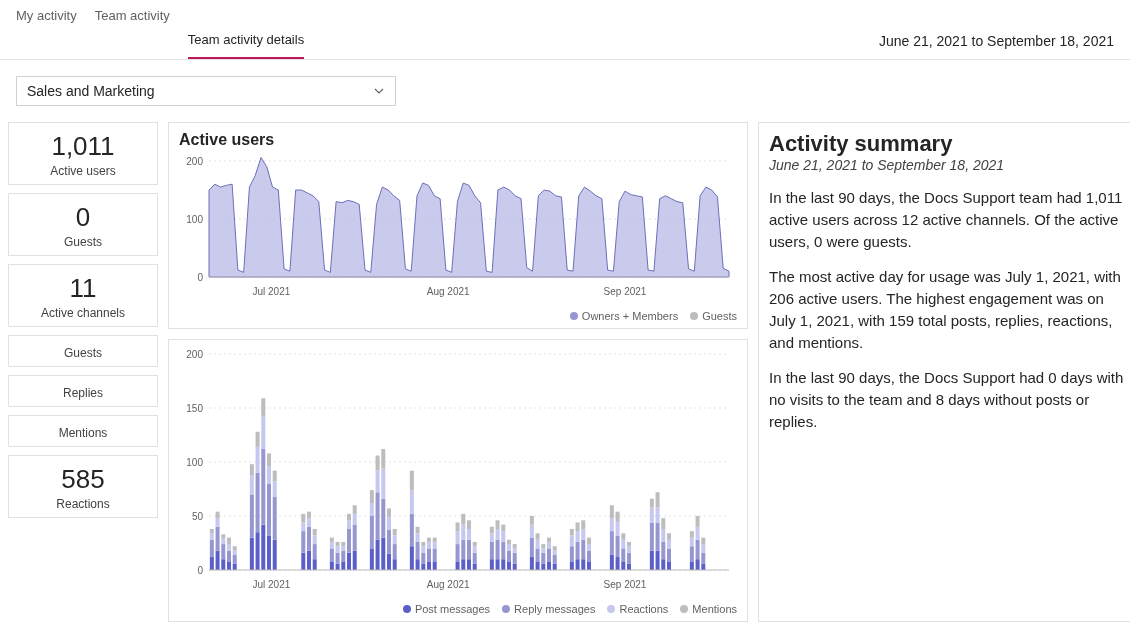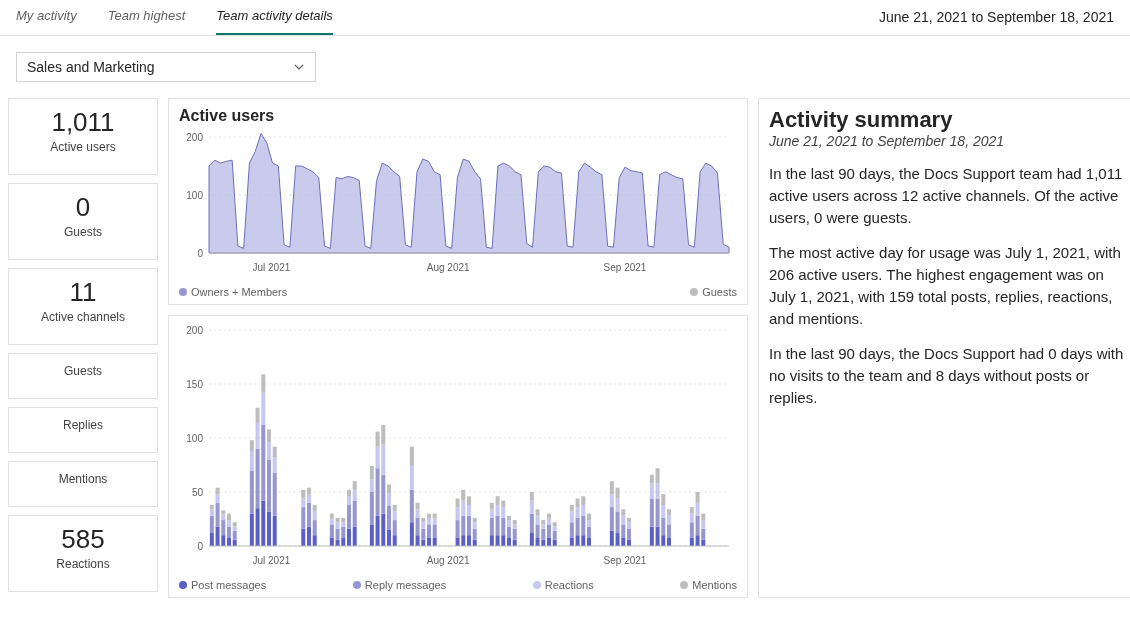--- a/index.html
+++ b/index.html
@@ -11,40 +11,41 @@
     background: #ffffff;
     width: 1130px;
   }
   .top-bar {
     display: flex;
     justify-content: space-between;
     align-items: flex-end;
     padding: 0 16px;
     border-bottom: 1px solid #e1e1e1;
   }
-  .tabs { display: flex; gap: 31px; font-style: italic; }
+  .tabs { display: flex; gap: 18px; }
   .tab {
     padding: 8px 0 10px 0;
     color: #616161;
     cursor: pointer;
     border-bottom: 2px solid transparent;
     font-size: 13px;
   }
   .tab.active {
     color: #252525;
-    border-bottom: 2px solid #0f766e;
+    border-bottom: 2px solid #be185d;
+    margin-top: 24px;
   }
   .date-range {
     color: #252525;
     font-size: 14px;
     padding-bottom: 10px;
   }
   .team-select {
     margin: 16px;
-    width: 300px;
+    width: 380px;
     border: 1px solid #d1d1d1;
     padding: 6px 10px;
     display: flex;
     justify-content: space-between;
     align-items: center;
     font-size: 14px;
     cursor: pointer;
     background: #fff;
   }
   .chevron {
@@ -55,21 +56,21 @@
     display: grid;
     grid-template-columns: 150px 580px 385px;
     gap: 10px;
     padding: 0 8px 16px 8px;
   }
   .stat-column { display: flex; flex-direction: column; gap: 8px; }
   .stat-card {
     border: 1px solid #e1e1e1;
     background: #fff;
     text-align: center;
-    padding: 8px 6px 20px 6px;
+    padding: 8px 6px 6px 6px;
   }
   .stat-value { font-size: 26px; font-weight: 400; }
   .stat-label { font-size: 12px; color: #424242; margin-top: 2px; }
   .charts-column { display: flex; flex-direction: column; gap: 10px; }
   .card {
     border: 1px solid #e1e1e1;
     background: #fff;
     padding: 8px 10px 6px 10px;
   }
   .card h3 {
@@ -89,36 +90,36 @@
     font-size: 14px;
   }
   .summary-body p {
     font-size: 15px;
     line-height: 1.45;
     margin: 0 0 14px 0;
   }
   .chart-area { position: relative; }
   .legend {
     display: flex;
-    justify-content: space-between;
+    justify-content: flex-end;
     gap: 12px;
     font-size: 11px;
     color: #616161;
     margin-top: 2px;
   }
   .legend span { display:inline-flex; align-items:center; gap:4px; }
   .sw { width:8px; height:8px; border-radius:50%; display:inline-block; }
 </style>
 </head>
 <body>
 
 <div class="top-bar">
   <div class="tabs">
     <div class="tab">My activity</div>
-    <div class="tab">Team highest</div>
+    <div class="tab">Team activity</div>
     <div class="tab active">Team activity details</div>
   </div>
   <div class="date-range">June 21, 2021 to September 18, 2021</div>
 </div>
 
 <div class="team-select">
   <span>Sales and Marketing</span>
   <span class="chevron">
     <svg width="12" height="12" viewBox="0 0 12 12">
         <path d="M2 4 L6 8 L10 4" stroke="#616161" stroke-width="1.2" fill="none"></path>

